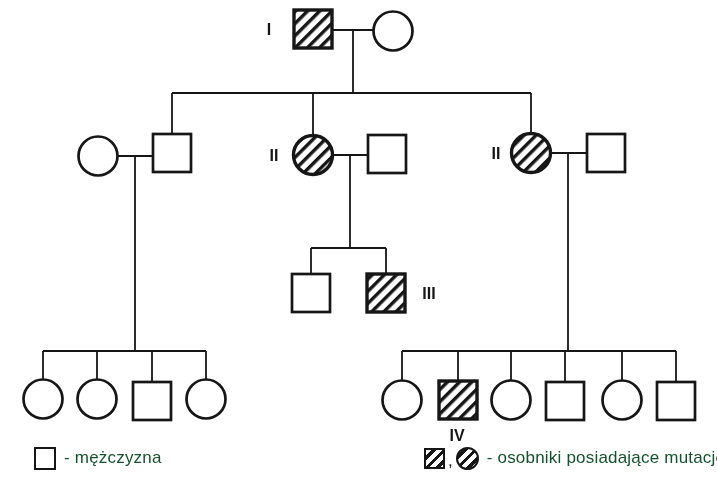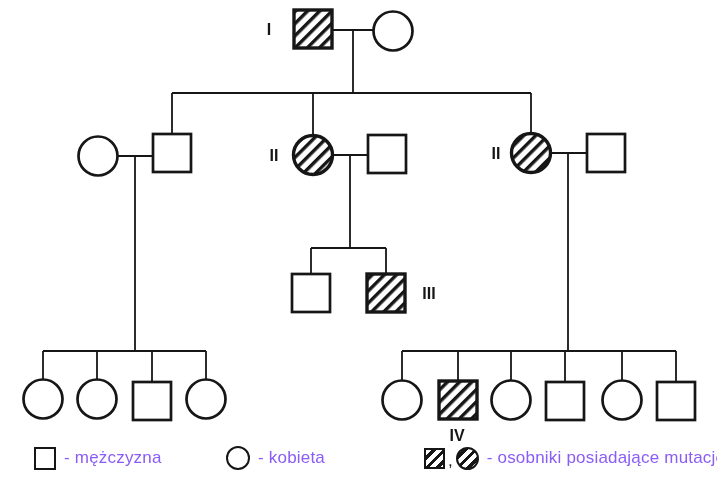--- a/index.html
+++ b/index.html
@@ -33,21 +33,21 @@
   .legend-item {
     position: absolute;
     top: 0;
     height: 28px;
     display: flex;
     align-items: center;
     white-space: nowrap;
   }
   .legend-label {
     font-size: 17px;
-    color: #8b5cf6;
+    color: #14532d;
     margin-left: 8px;
     letter-spacing: 0.2px;
   }
   .sym {
     display: inline-block;
     box-sizing: border-box;
     background: #ffffff;
   }
   .sym.square {
     width: 22px;
@@ -150,24 +150,20 @@
         <text x="429" y="299" fill="#161616" text-anchor="middle" font-family="&quot;Liberation Sans&quot;, sans-serif" font-size="16" font-weight="bold">III</text>
         <text x="457" y="441" fill="#161616" text-anchor="middle" font-family="&quot;Liberation Sans&quot;, sans-serif" font-size="16" font-weight="bold">IV</text>
       </g>
   </svg>
 
   <div class="legend">
     <div class="legend-item" style="left:34px;">
       <span class="sym square"></span>
       <span class="legend-label">- mężczyzna</span>
     </div>
-    <div class="legend-item" style="left:226px;">
-      <span class="sym circle"></span>
-      <span class="legend-label">- kobieta</span>
-    </div>
     <div class="legend-item" style="left:424px;">
       <span class="sym small-square hatched"></span>
       <span class="legend-separator">,</span>
       <span class="sym small-circle hatched"></span>
       <span class="legend-label">- osobniki posiadające mutacje</span>
     </div>
   </div>
 
 </div>
 

